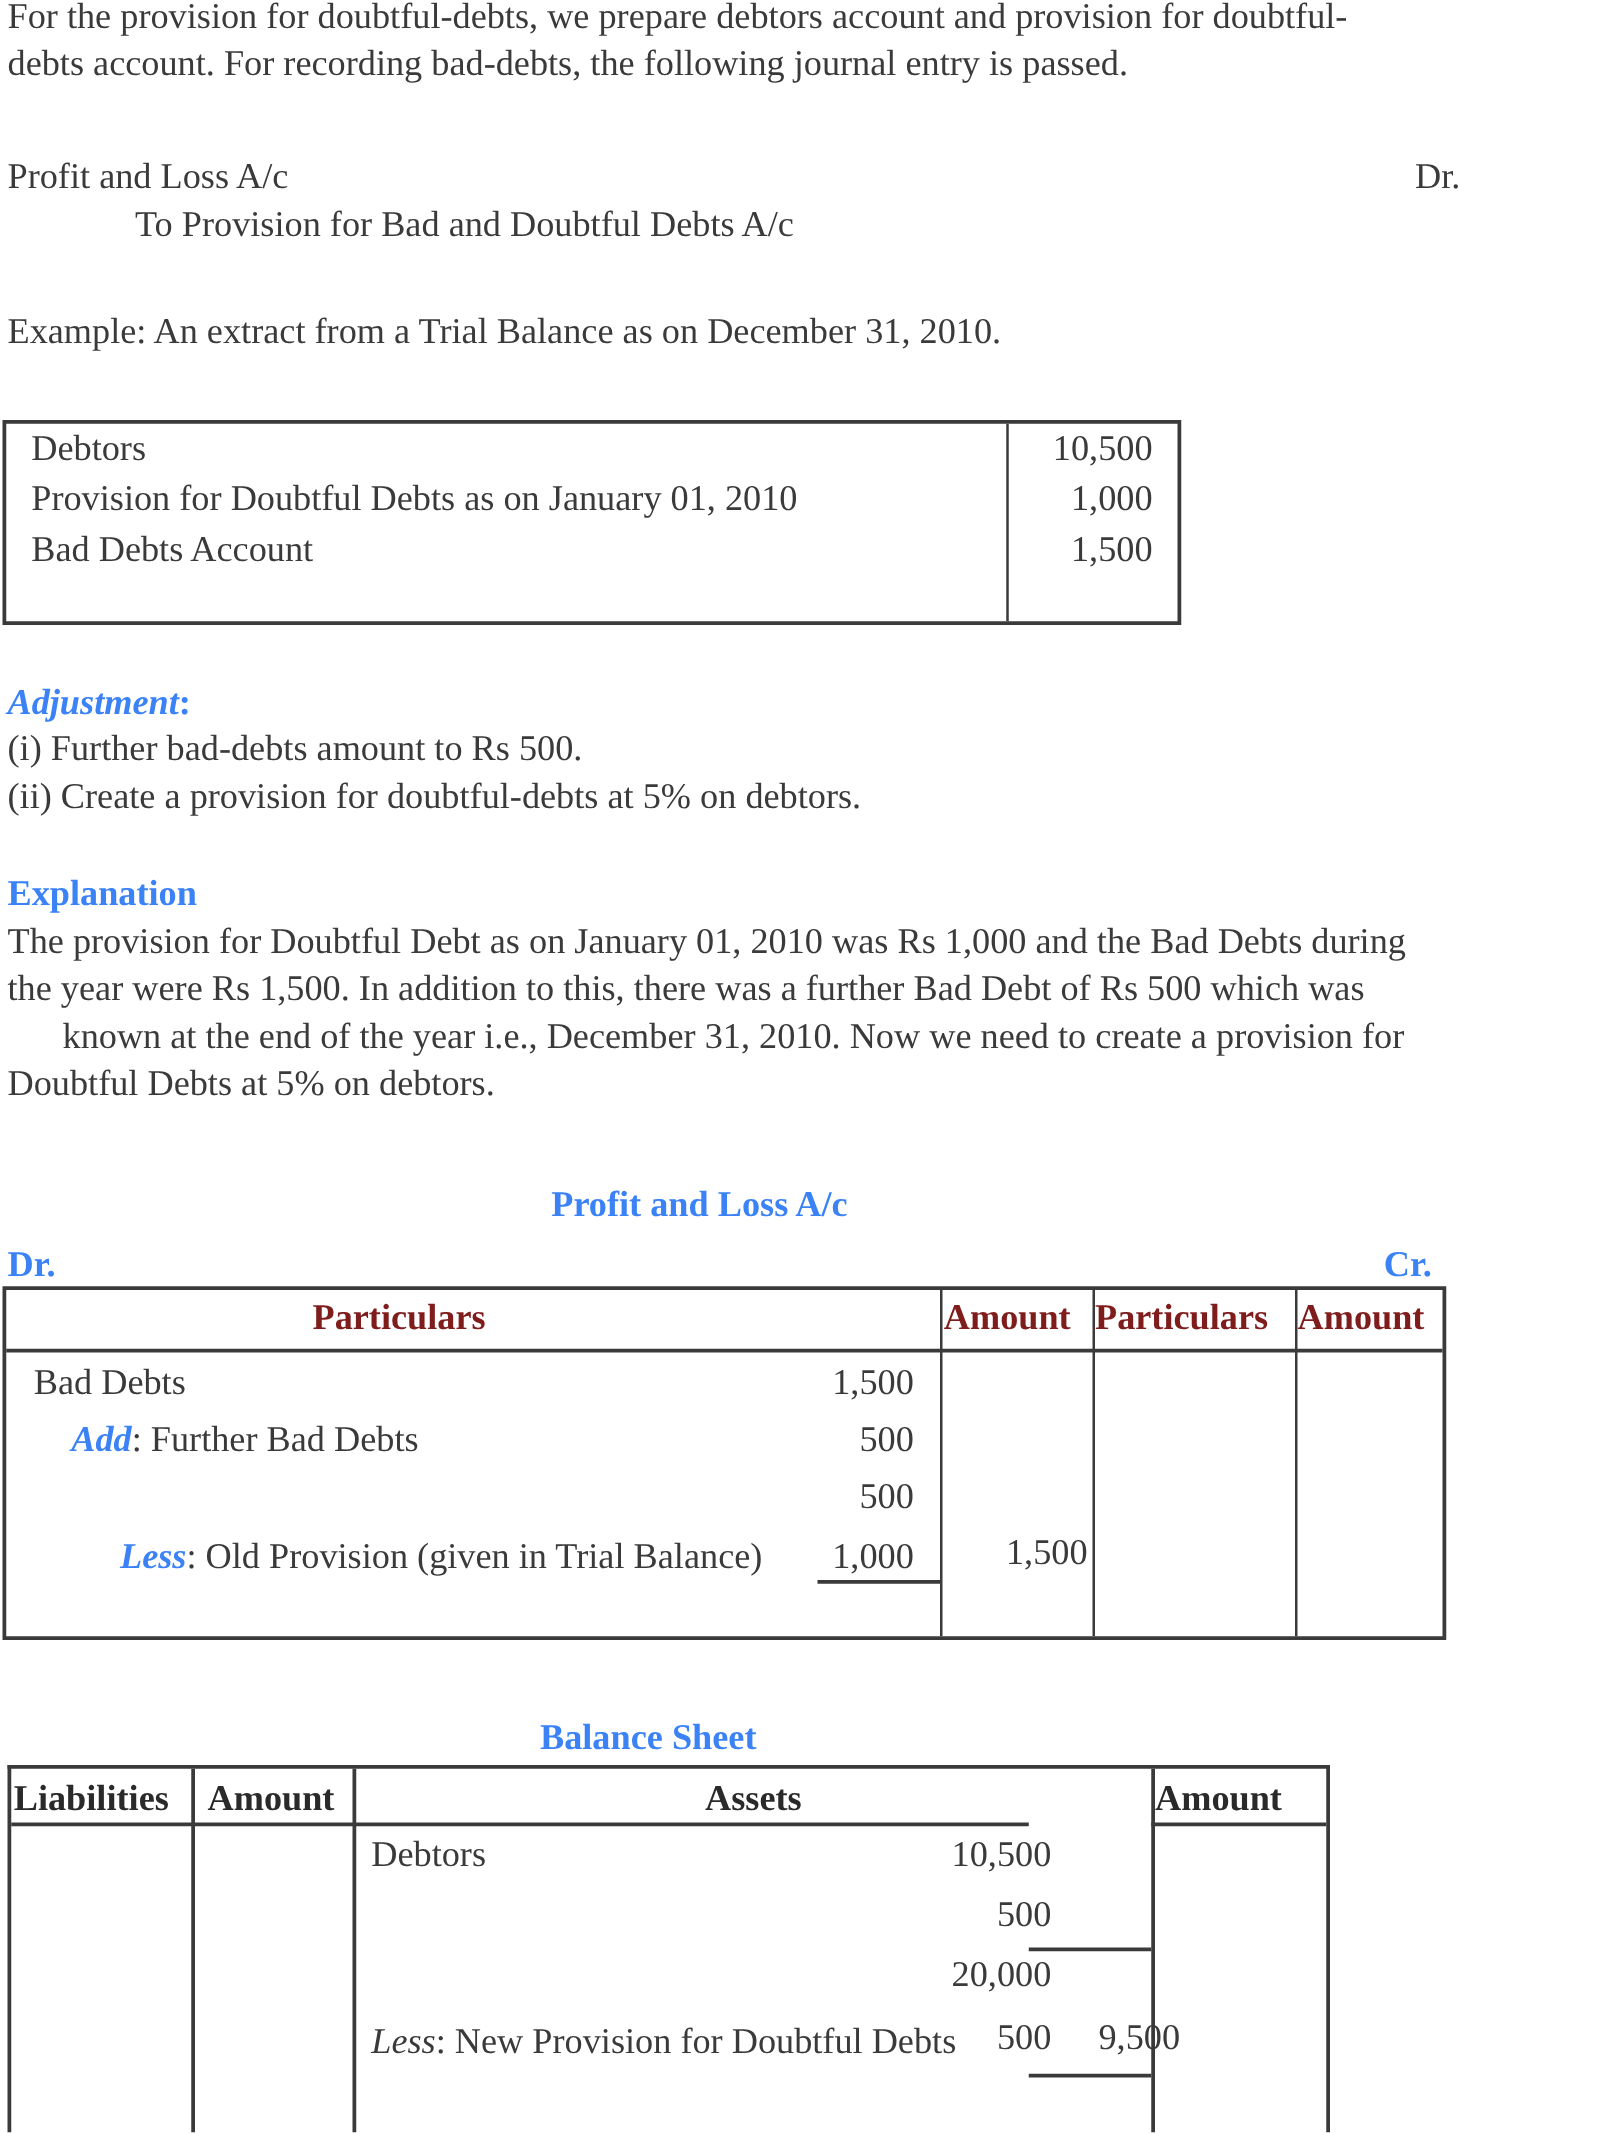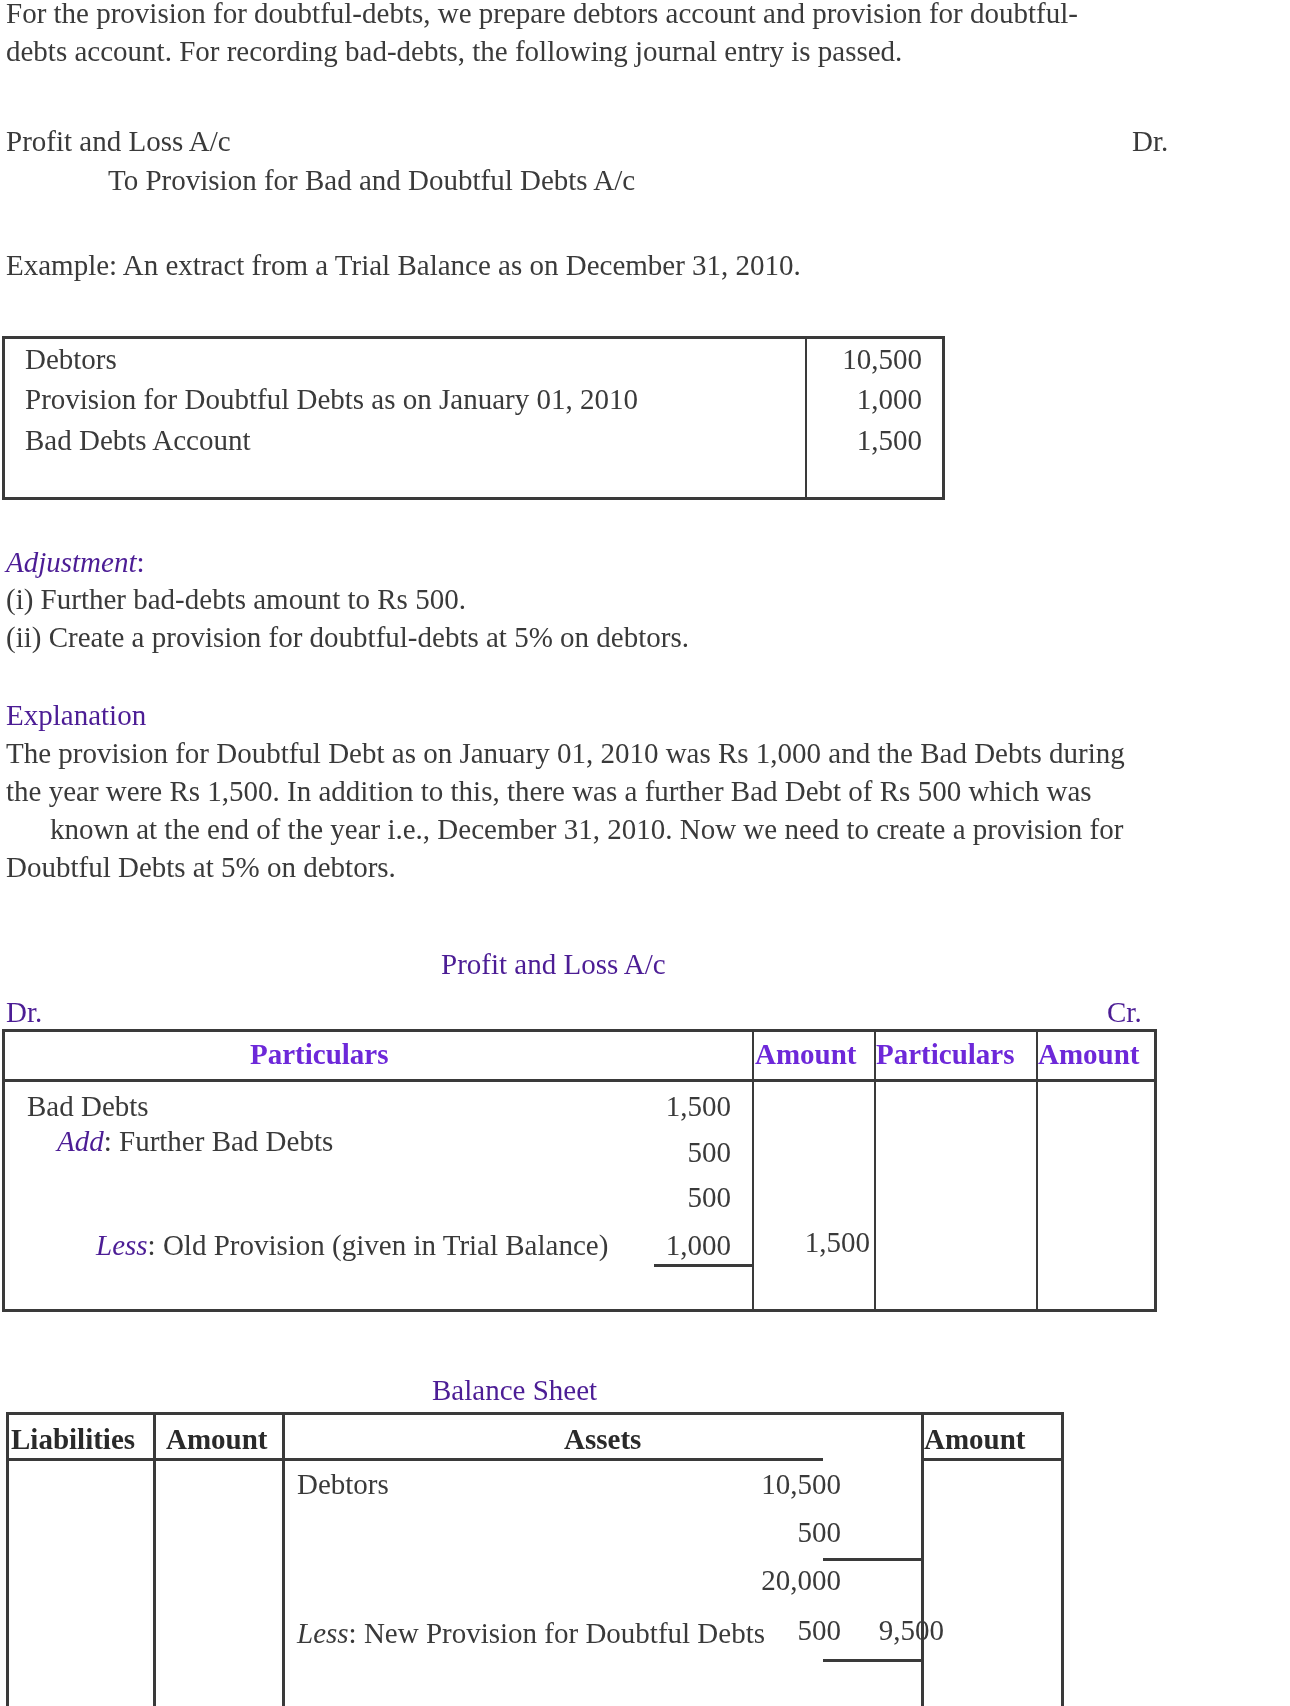--- a/index.html
+++ b/index.html
@@ -3,36 +3,36 @@
   <meta charset="utf-8">
   <style>
     html, body { margin: 0; padding: 0; background: #ffffff; }
     body {
       width: 1290px; height: 1706px; position: relative; overflow: hidden;
       font-family: "Liberation Serif", "DejaVu Serif", serif;
       color: #3a3a3a;
     }
     .abs { position: absolute; white-space: nowrap; }
     .p { font-size: 29px; line-height: 38px; }
-    .b { font-weight: normal; color: #4c1d95; }
+    .b { font-weight: bold; color: #3b82f6; }
     .i { font-style: italic; }
 
     
     .tb { position: absolute; left: 2px; top: 336px; width: 943px; height: 164px;
           border: 3px solid #3a3a3a; box-sizing: border-box; }
     .tb .divider { position: absolute; left: 800px; top: 0; bottom: 0; border-left: 2px solid #3a3a3a; }
     .tb .lbl { position: absolute; left: 20px; font-size: 29px; }
     .tb .amt { position: absolute; right: 20px; font-size: 29px; text-align: right; }
 
     
     .pl { position: absolute; left: 2px; top: 1029px; width: 1155px; height: 283px;
           border: 3px solid #3a3a3a; box-sizing: border-box; }
     .pl .vline { position: absolute; top: 0; bottom: 0; border-left: 2px solid #3a3a3a; }
     .pl .hline { position: absolute; left: 0; right: 0; top: 47px; border-top: 3px solid #3a3a3a; }
-    .pl .hd { position: absolute; top: 6px; font-size: 29px; font-weight: bold; color: #6d28d9; }
+    .pl .hd { position: absolute; top: 6px; font-size: 29px; font-weight: bold; color: #7f1d1d; }
     .pl .row { position: absolute; font-size: 29px; }
     .pl .num { position: absolute; font-size: 29px; text-align: right; }
 
     
     .bs { position: absolute; left: 6px; top: 1412px; width: 1058px; height: 294px;
           border: 3px solid #3a3a3a; border-bottom: none; box-sizing: border-box; }
     .bs .vline { position: absolute; top: 0; bottom: 0; border-left: 3px solid #3a3a3a; }
     .bs .hseg { position: absolute; border-top: 3px solid #3a3a3a; }
     .bs .hd { position: absolute; top: 8px; font-size: 29px; font-weight: bold; color: #2a2a2a; }
     .bs .row { position: absolute; font-size: 29px; }
@@ -84,21 +84,21 @@
   <div class="hline"></div>
 
   <div class="hd" style="left:245px;">Particulars</div>
   <div class="hd" style="left:750px;">Amount</div>
   <div class="hd" style="left:871px;">Particulars</div>
   <div class="hd" style="left:1033px;">Amount</div>
 
   <div class="row" style="left:22px; top:58px;">Bad Debts</div>
   <div class="num" style="right:423px; top:58px;">1,500</div>
 
-  <div class="row" style="left:52px; top:93px;"><span class="i b">Add</span><span>: Further Bad Debts</span></div>
+  <div class="row" style="left:52px; top:104px;"><span class="i b">Add</span><span>: Further Bad Debts</span></div>
   <div class="num" style="right:423px; top:104px;">500</div>
 
   <div class="num" style="right:423px; top:149px;">500</div>
 
   <div class="row" style="left:52px; top:197px;margin-left:39px;"><span class="i b">Less</span><span>: Old Provision (given in Trial Balance)</span></div>
   <div class="num" style="right:423px; top:197px;">1,000</div>
   <div class="uline" style="left:649px; width:98px; top:232px;"></div>
 
   <div class="num" style="right:284px; top:194px;">1,500</div>
 </div>

